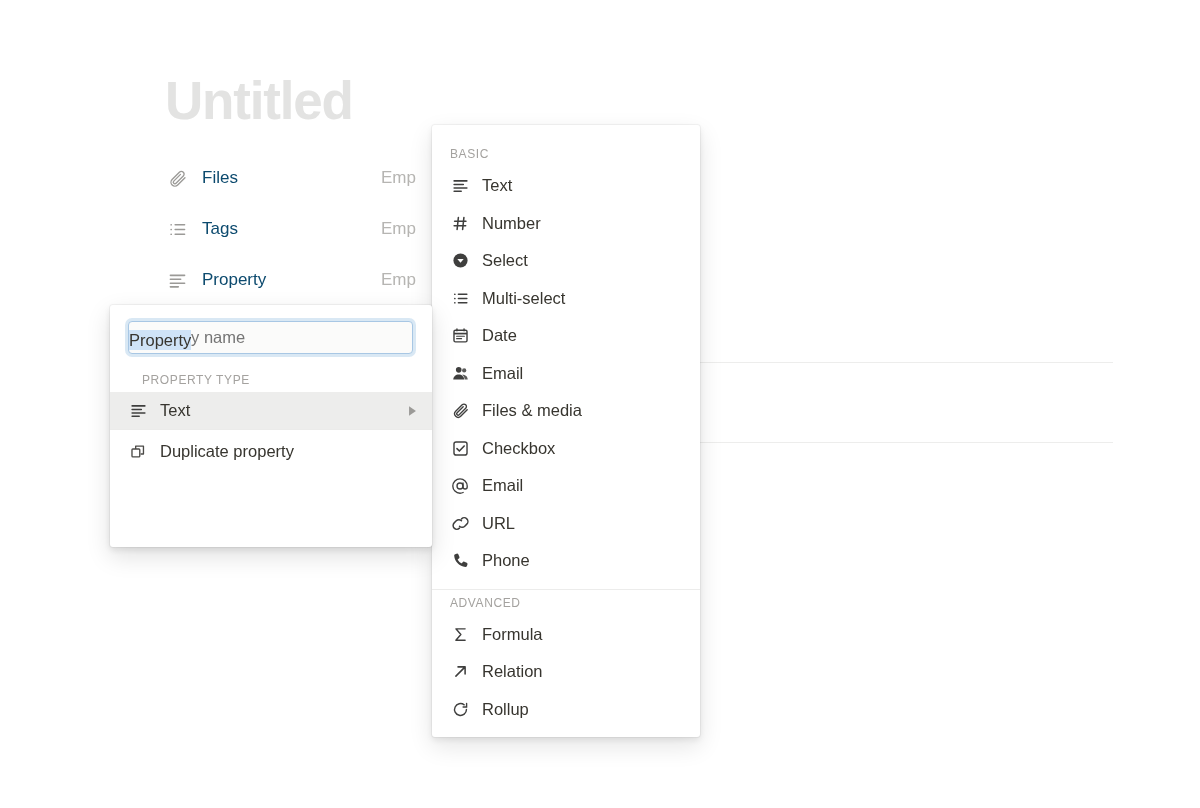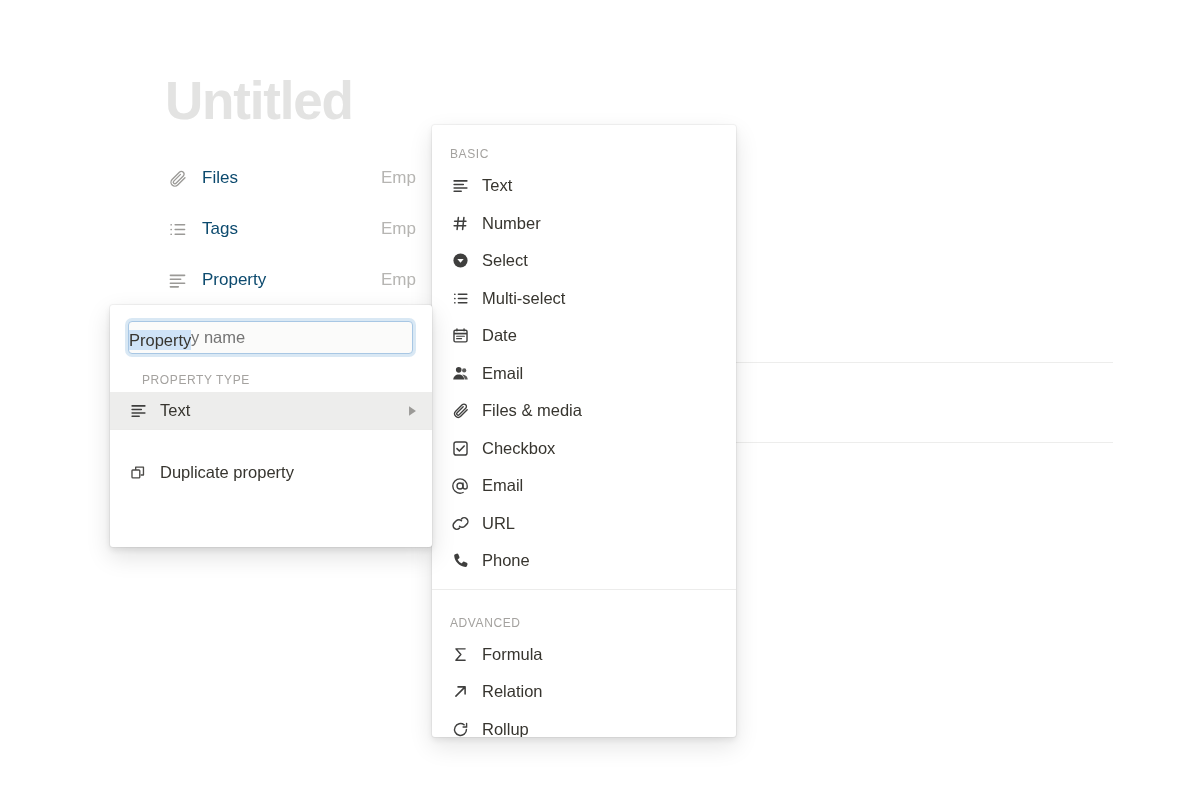--- a/index.html
+++ b/index.html
@@ -37,34 +37,34 @@
   }
 
   .divider-line {
     position: absolute; left: 700px; width: 413px; height: 1px;
     background: #ededec;
   }
 
   
   .type-menu {
     position: absolute; left: 432px; top: 125px;
-    width: 304px; height: 612px;
+    width: 268px; height: 612px;
     background: #ffffff; border-radius: 3px;
     box-shadow: 0 0 0 1px rgba(15,15,15,0.045),
                 0 3px 6px rgba(15,15,15,0.08),
                 0 9px 24px rgba(15,15,15,0.11);
     overflow: hidden;
   }
   .menu-section-label {
     font-size: 12px; color: #a4a29f; letter-spacing: 0.6px;
     padding: 0 0 0 18px; height: 26px; display: flex; align-items: center;
     font-weight: 400;
   }
   .sec-basic { margin-top: 16px; }
-  .sec-advanced { margin-top: 20px; }
+  .sec-advanced { margin-top: 0; }
   .menu-item {
     height: 37.5px; display: flex; align-items: center;
     padding: 0 14px 0 18px; cursor: pointer;
   }
   .menu-item .m-icon {
     width: 20px; height: 20px; display: flex; align-items: center;
     justify-content: center; color: #3f3f3e; flex: 0 0 20px;
   }
   .menu-item .m-label {
     font-size: 16.5px; color: #37352f; margin-left: 12px;
@@ -113,21 +113,21 @@
     width: 20px; height: 20px; display: flex; align-items: center;
     justify-content: center; color: #3f3f3e; flex: 0 0 20px;
   }
   .pop-row .r-label {
     font-size: 16.5px; color: #37352f; margin-left: 12px; white-space: nowrap;
   }
   .pop-row .r-caret {
     margin-left: auto; color: #9b9a97; display: flex; align-items: center;
   }
   .pop-sep { height: 1px; background: #ebebea; width: 100%; margin-top: 0px; }
-  .pop-actions { padding-top: 24px; }
+  .pop-actions { padding-top: 3px; }
   .pop-action {
     height: 37px; display: flex; align-items: center;
     padding: 0 14px 0 18px; cursor: pointer;
   }
   .pop-action .a-icon {
     width: 20px; height: 20px; display: flex; align-items: center;
     justify-content: center; color: #4b4a47; flex: 0 0 20px;
   }
   .pop-action .a-label {
     font-size: 16.5px; color: #37352f; margin-left: 12px; white-space: nowrap;

